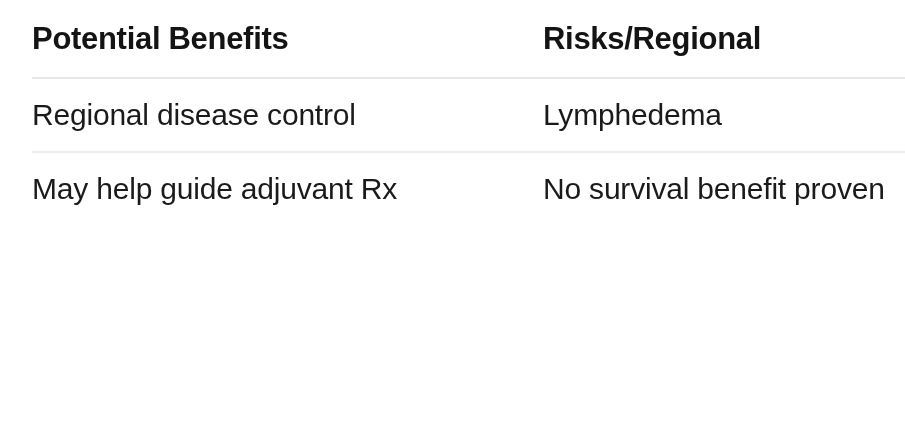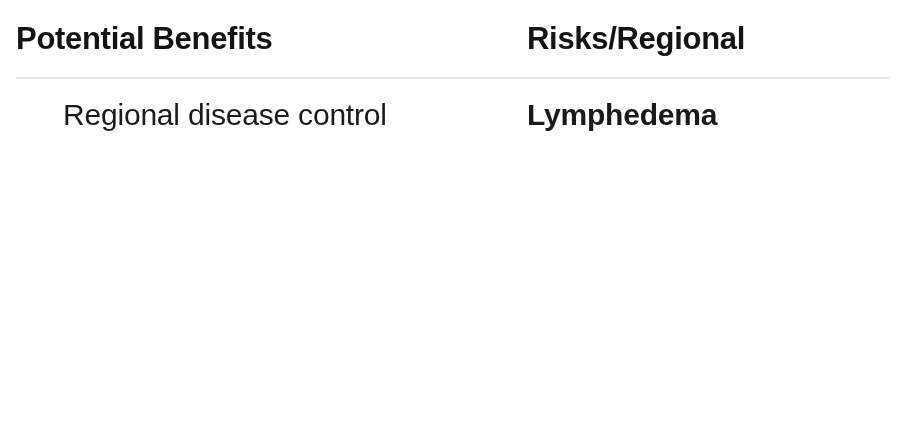--- a/index.html
+++ b/index.html
@@ -13,21 +13,21 @@
     height: 434px;
     overflow: hidden;
     font-family: "Liberation Sans", "DejaVu Sans", sans-serif;
     color: #1a1a1a;
     -webkit-font-smoothing: antialiased;
   }
 
   .table-wrap {
     width: 905px;
     box-sizing: border-box;
-    padding: 0 16px;
+    padding: 0 32px;
   }
 
   table.benefit-risk-table {
     width: 873px;
     border-collapse: collapse;
     table-layout: fixed;
   }
 
   table.benefit-risk-table col.col-benefits { width: 509px; }
   table.benefit-risk-table col.col-risks    { width: 364px; }
@@ -56,31 +56,29 @@
     font-weight: 400;
     letter-spacing: -0.2px;
     line-height: 1.18;
     color: #1a1a1a;
     padding: 18px 0 19px 0;
     border-bottom: 2px solid #ededed;
   }
 
   tbody td.cell-risks {
     padding-left: 2px;
-    font-weight: bold;
   }
 
   tbody tr:last-child td {
     border-bottom: none;
   }
 
   .cell-benefits .cell-text {
     display: block;
     max-width: 478px;
-    margin-left: 47px;
   }
 
   .cell-risks .cell-text {
     display: block;
     max-width: 362px;
   }
 </style>
 </head>
 <body>
 
@@ -98,15 +96,23 @@
     </thead>
     <tbody>
       <tr>
         <td class="cell-benefits">
           <span class="cell-text">Regional disease control</span>
         </td>
         <td class="cell-risks">
           <span class="cell-text">Lymphedema</span>
         </td>
       </tr>
+      <tr>
+        <td class="cell-benefits">
+          <span class="cell-text">May help guide adjuvant Rx</span>
+        </td>
+        <td class="cell-risks">
+          <span class="cell-text">No survival benefit proven</span>
+        </td>
+      </tr>
     </tbody>
   </table>
 </div>
 
 </body></html>

